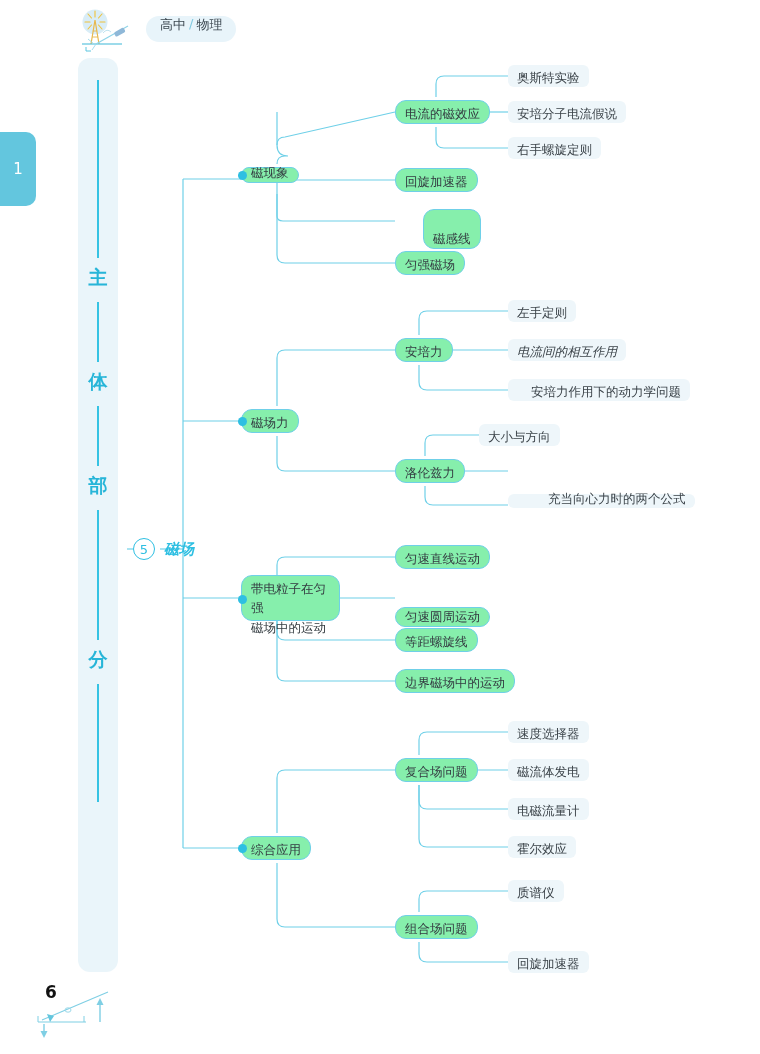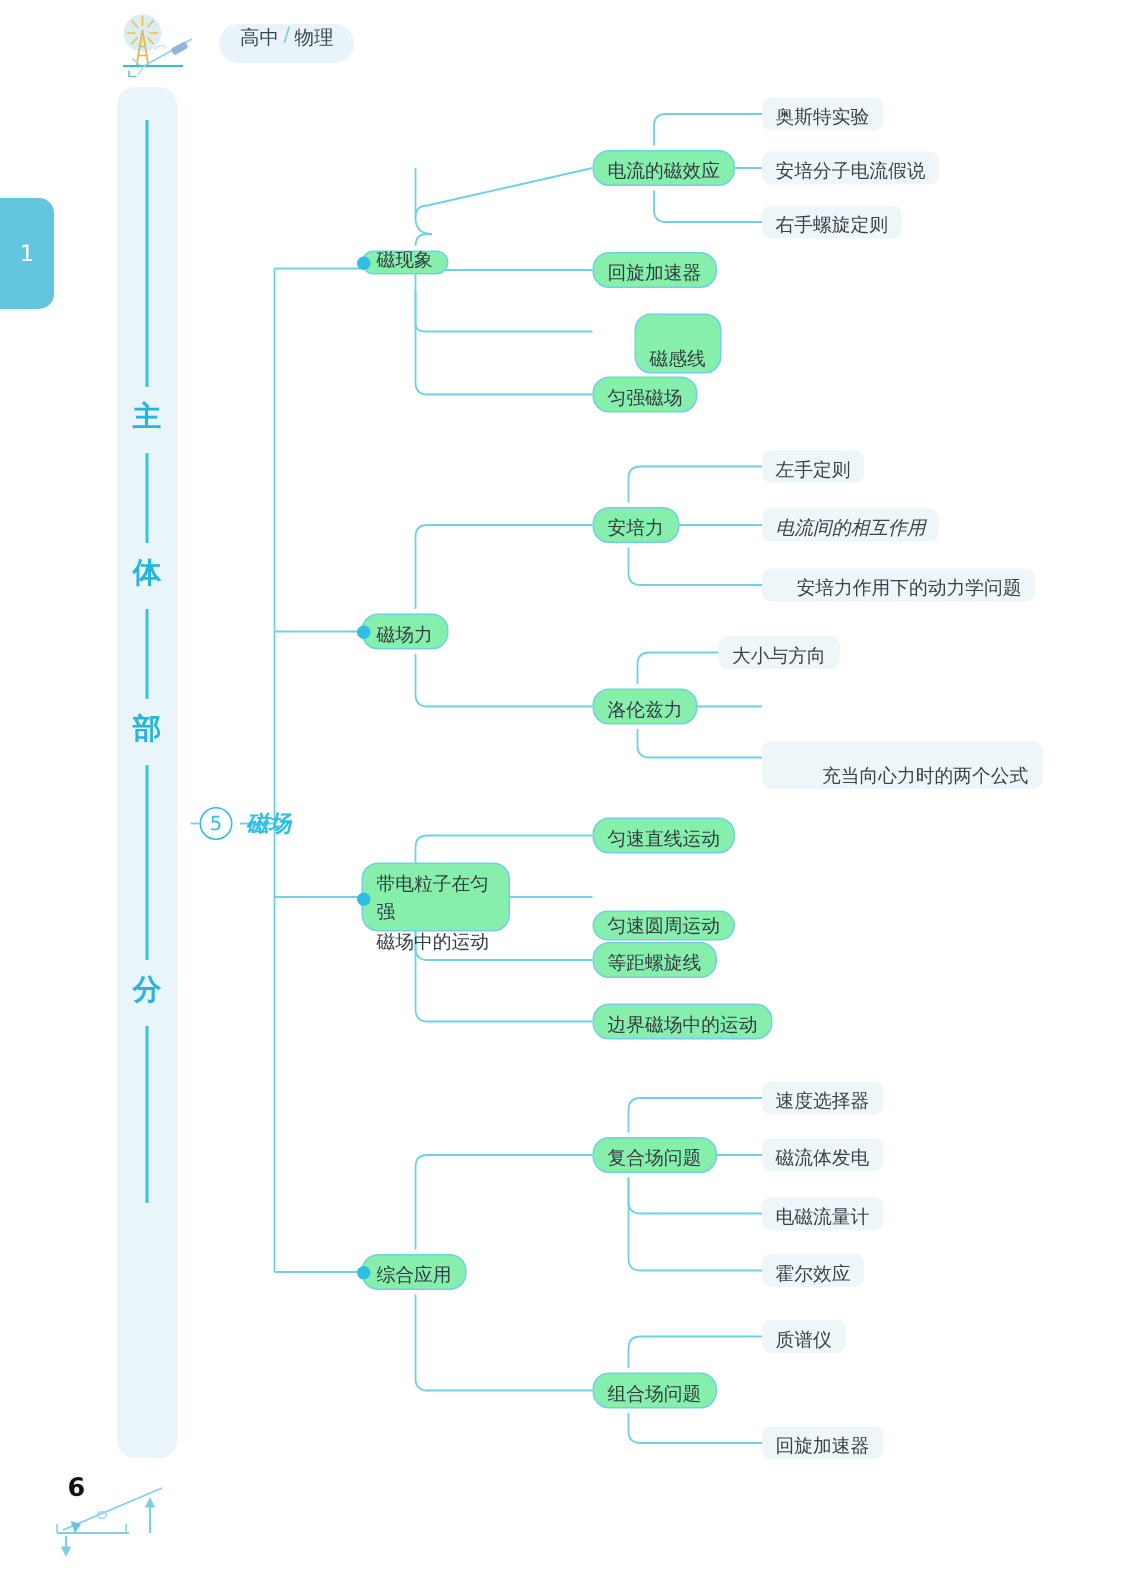--- a/index.html
+++ b/index.html
@@ -258,21 +258,21 @@
   <div class="node leaf" style="left:508px;top:379px;height:22px;padding-left:23px;">
     <span>安培力作用下的动力学问题</span>
   </div>
 
   <div class="node bordered" style="left:395px;top:459px;height:24px;">
     <span>洛伦兹力</span>
   </div>
   <div class="node leaf" style="left:479px;top:424px;height:22px;">
     <span>大小与方向</span>
   </div>
-  <div class="node leaf" style="left:508px;top:494px;height:32px;padding-left:40px;">
+  <div class="node leaf" style="left:508px;top:494px;height:14px;padding-left:40px;">
     <span>充当向心力时的两个公式</span>
   </div>
 
   <div class="node bordered multiline" style="left:241px;top:575px;width:99px;height:46px;">
     <span class="node-dot" style="top:23px;"></span>
     <div>带电粒子在匀强</div>
     <div>磁场中的运动</div>
   </div>
 
   <div class="node bordered" style="left:395px;top:545px;height:24px;">

